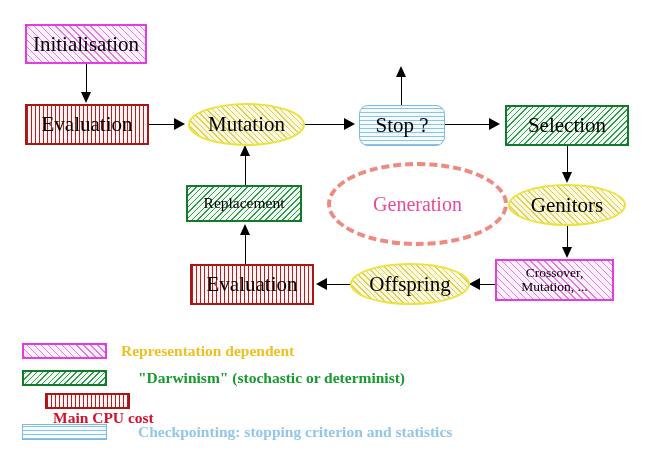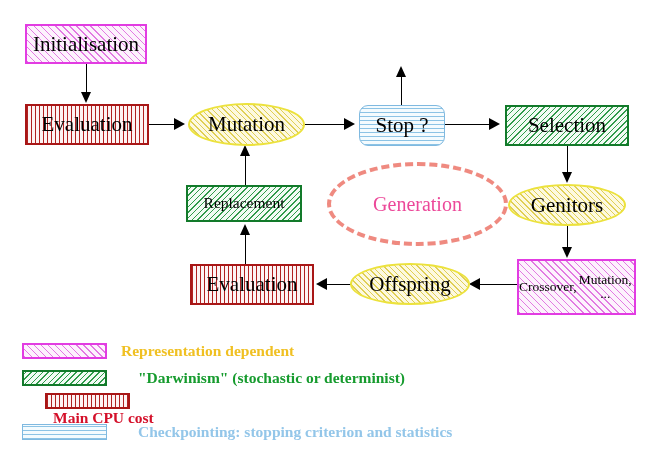--- a/index.html
+++ b/index.html
@@ -101,21 +101,21 @@
   </div>
 
   <div class="node hatch-green" style="left:505px;top:105px;width:124px;height:41px;font-size:21px;">
     <span>Selection</span>
   </div>
 
   <div class="node ellipse hatch-yellow" style="left:508px;top:184px;width:118px;height:42px;font-size:21px;">
     <span>Genitors</span>
   </div>
 
-  <div class="node hatch-magenta" style="left:517px;top:259px;width:119px;height:56px;font-size:13.5px;">
+  <div class="node hatch-magenta" style="left:495px;top:259px;width:119px;height:42px;font-size:13.5px;flex-direction:column;">
     <span>Crossover,</span>
     <span>Mutation, ...</span>
   </div>
 
   <div class="node ellipse hatch-yellow" style="left:350px;top:263px;width:120px;height:42px;font-size:21px;font-family:Liberation Serif, serif;">
     <span>Offspring</span>
   </div>
 
   <div class="node hatch-red" style="left:190px;top:264px;width:124px;height:41px;font-size:21px;">
     <span>Evaluation</span>

